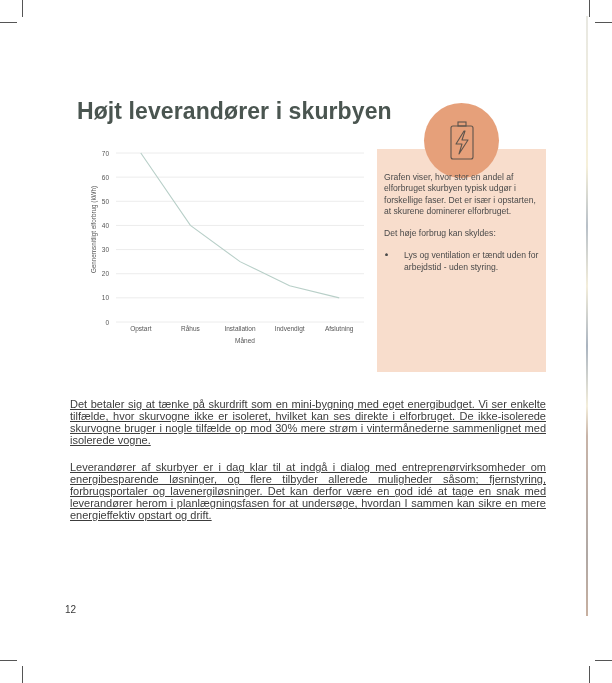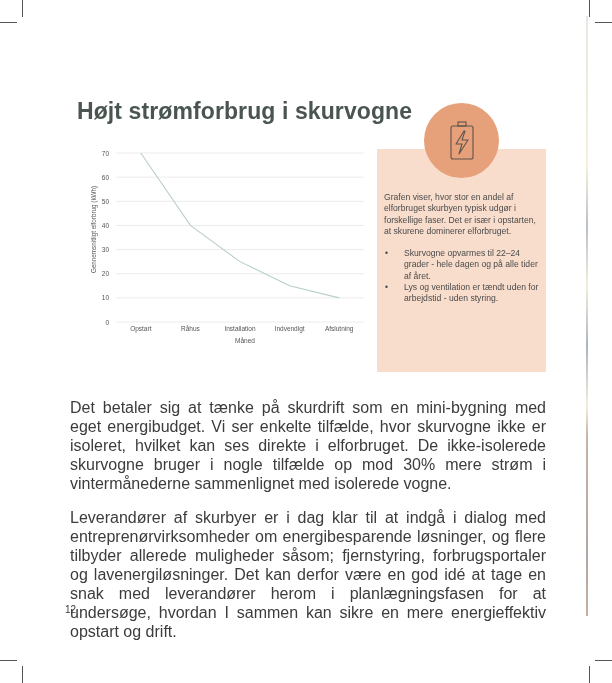--- a/index.html
+++ b/index.html
@@ -24,50 +24,50 @@
     .sidebox {
       position: absolute; left: 377px; top: 149px; width: 169px; height: 223px;
       background: #f8ddcc;
     }
     .badge {
       position: absolute; left: 424px; top: 103px; width: 75px; height: 75px;
       border-radius: 50%; background: #e6a07a;
       display: flex; align-items: center; justify-content: center;
     }
     .sidebox-text {
-      position: absolute; left: 384px; top: 192px; width: 160px;
+      position: absolute; left: 384px; top: 172px; width: 160px;
       font-size: 8.6px; line-height: 11.3px; color: #4a4a4a;
     }
     .sidebox-text p { margin: 0 0 11px 0; }
     .sidebox-text ul { margin: 0; padding: 0; list-style: none; }
     .sidebox-text li { position: relative; padding-left: 20px; margin: 0; }
     .sidebox-text li .bullet { position: absolute; left: 1px; top: 0; }
     .body-text {
       position: absolute; left: 70px; top: 398px; width: 476px;
-      font-size: 16px; line-height: 19px; color: #3c3c3c; text-align: justify;
+      font-size: 11px; line-height: 12px; color: #3c3c3c; text-align: justify; text-decoration: underline;
     }
     .body-text p { margin: 0 0 15.3px 0; }
     .page-num {
       position: absolute; left: 65px; top: 604px; font-size: 10px; color: #3a3a3a;
     }
   </style>
 </head>
 <body>
 
 <div class="crop" style="left:22px;top:0;width:1px;height:17px;"></div>
 <div class="crop" style="left:0;top:22px;width:17px;height:1px;"></div>
 <div class="crop" style="left:589px;top:0;width:1px;height:17px;"></div>
 <div class="crop" style="left:595px;top:22px;width:17px;height:1px;"></div>
 <div class="crop" style="left:22px;top:666px;width:1px;height:17px;"></div>
 <div class="crop" style="left:0;top:660px;width:17px;height:1px;"></div>
 <div class="crop" style="left:589px;top:666px;width:1px;height:17px;"></div>
 <div class="crop" style="left:595px;top:660px;width:17px;height:1px;"></div>
 <div class="edge-strip"></div>
 
-<h1 class="title" style="margin:0;">Højt strømforbrug i skurvogne</h1>
+<h1 class="title" style="margin:0;">Højt leverandører i skurbyen</h1>
 
 <div class="chart">
   <svg id="chart-svg" viewBox="0 0 290 210">
       <line x1="30" x2="278" y1="180" y2="180" stroke="#ececec" stroke-width="1"></line>
       <text x="23" y="182.5" font-size="6.5" fill="#555" text-anchor="end" font-family="Liberation Sans, sans-serif">0</text>
       <line x1="30" x2="278" y1="155.85714285714286" y2="155.85714285714286" stroke="#ececec" stroke-width="1"></line>
       <text x="23" y="158.35714285714286" font-size="6.5" fill="#555" text-anchor="end" font-family="Liberation Sans, sans-serif">10</text>
       <line x1="30" x2="278" y1="131.71428571428572" y2="131.71428571428572" stroke="#ececec" stroke-width="1"></line>
       <text x="23" y="134.21428571428572" font-size="6.5" fill="#555" text-anchor="end" font-family="Liberation Sans, sans-serif">20</text>
       <line x1="30" x2="278" y1="107.57142857142857" y2="107.57142857142857" stroke="#ececec" stroke-width="1"></line>
@@ -95,22 +95,23 @@
 <div class="badge">
   <svg width="26" height="40" viewBox="0 0 26 40">
     <rect x="9" y="1" width="8" height="4" fill="none" stroke="#5e544c" stroke-width="1.1"></rect>
     <rect x="2" y="5" width="22" height="33" rx="2" fill="none" stroke="#5e544c" stroke-width="1.1"></rect>
     <path d="M15 10 L7 23 L13 23 L10 33 L19 19 L13 19 L16 10 Z" fill="none" stroke="#5e544c" stroke-width="1.1" stroke-linejoin="round"></path>
   </svg>
 </div>
 
 <div class="sidebox-text">
   <p>Grafen viser, hvor stor en andel af elforbruget skurbyen typisk udgør i forskellige faser. Det er især i opstarten, at skurene dominerer elforbruget.</p>
+  <p>Det høje forbrug kan skyldes:</p>
   <ul>
-    <li><span class="bullet">•</span><span>Skurvogne opvarmes til 22–24 grader - hele dagen og på alle tider af året.</span></li>
+    <li><span class="bullet">•</span></li>
     <li><span class="bullet">•</span><span>Lys og ventilation er tændt uden for arbejdstid - uden styring.</span></li>
   </ul>
 </div>
 
 <div class="body-text">
   <p>Det betaler sig at tænke på skurdrift som en mini-bygning med eget energibudget. Vi ser enkelte tilfælde, hvor skurvogne ikke er isoleret, hvilket kan ses direkte i elforbruget. De ikke-isolerede skurvogne bruger i nogle tilfælde op mod 30% mere strøm i vintermånederne sammenlignet med isolerede vogne.</p>
   <p>Leverandører af skurbyer er i dag klar til at indgå i dialog med entreprenørvirksomheder om energibesparende løsninger, og flere tilbyder allerede muligheder såsom; fjernstyring, forbrugsportaler og lavenergiløsninger. Det kan derfor være en god idé at tage en snak med leverandører herom i planlægningsfasen for at undersøge, hvordan I sammen kan sikre en mere energieffektiv opstart og drift.</p>
 </div>
 
 <div class="page-num">12</div>

